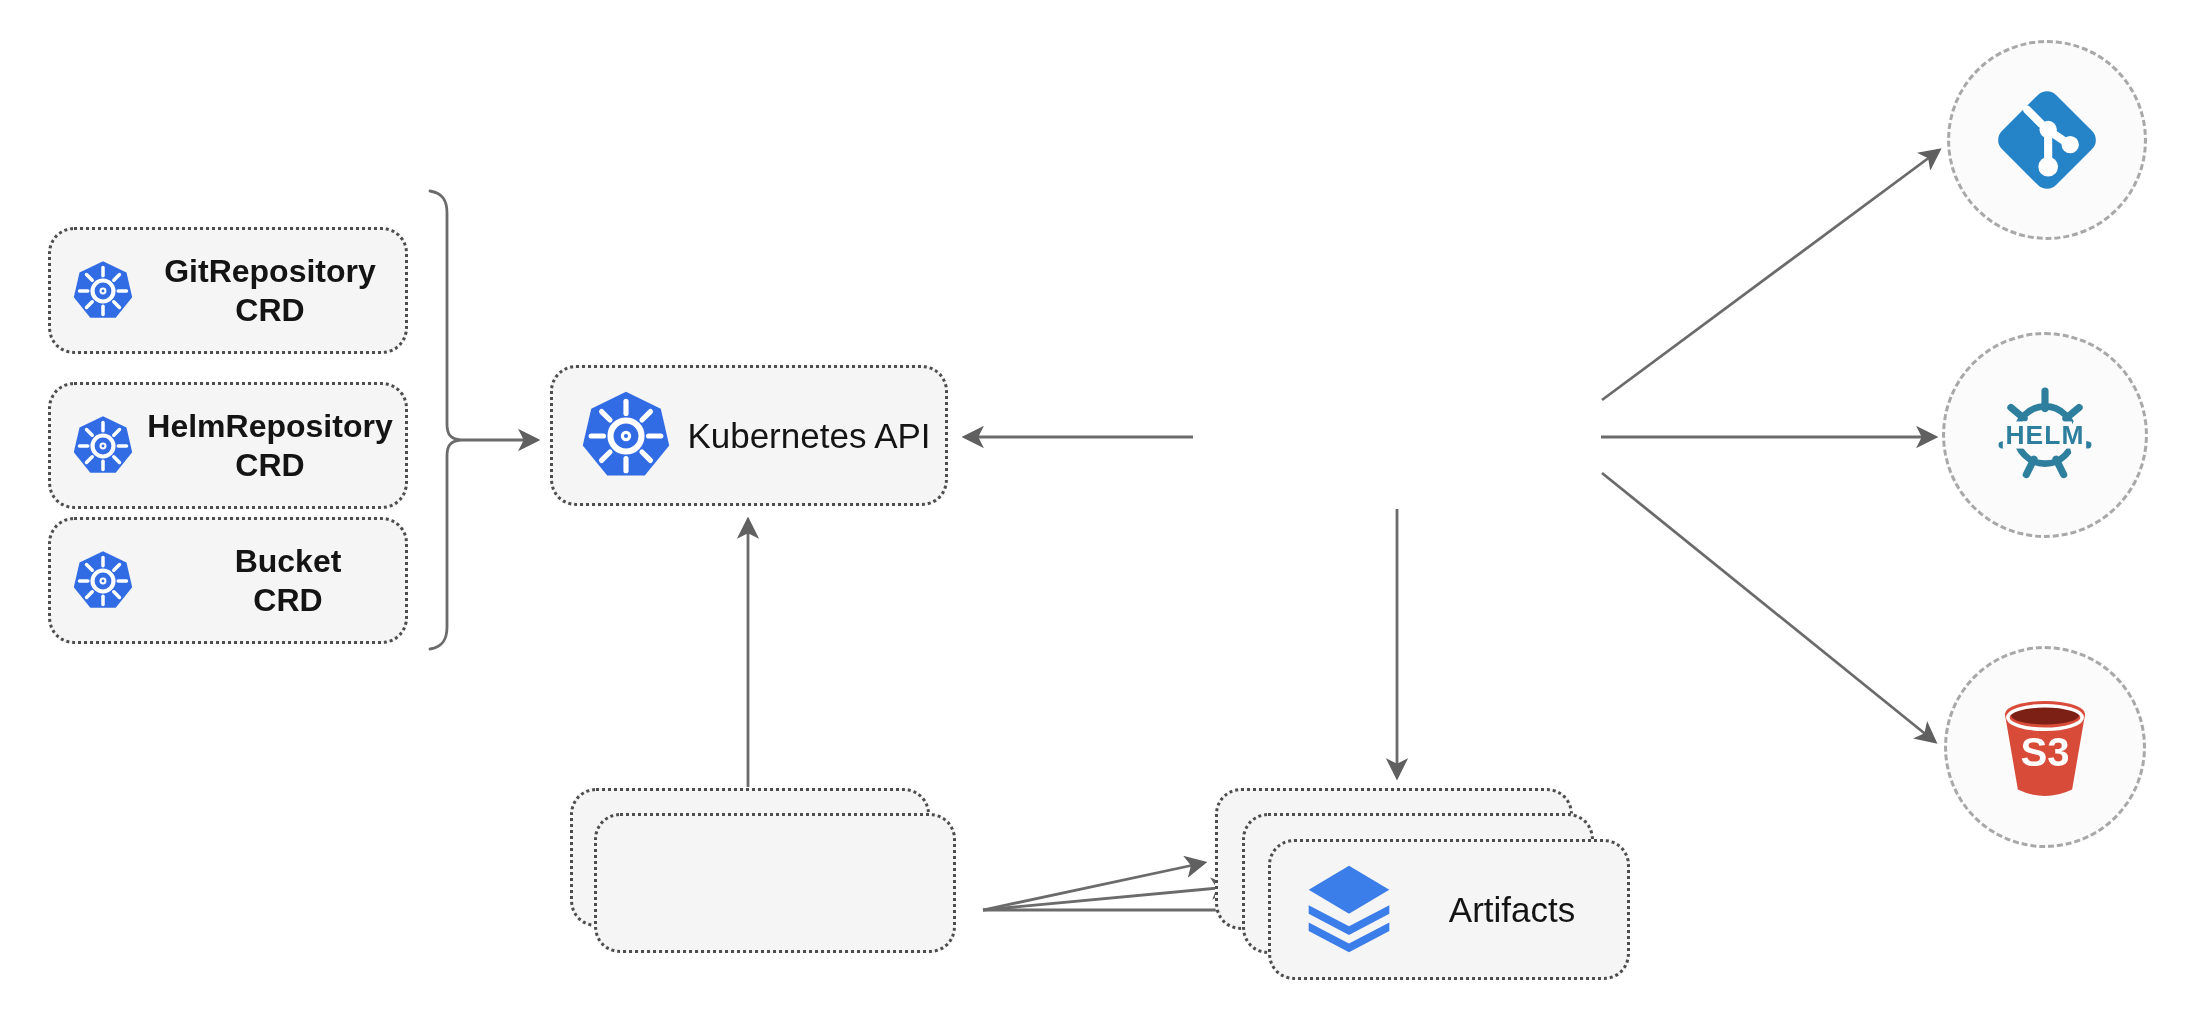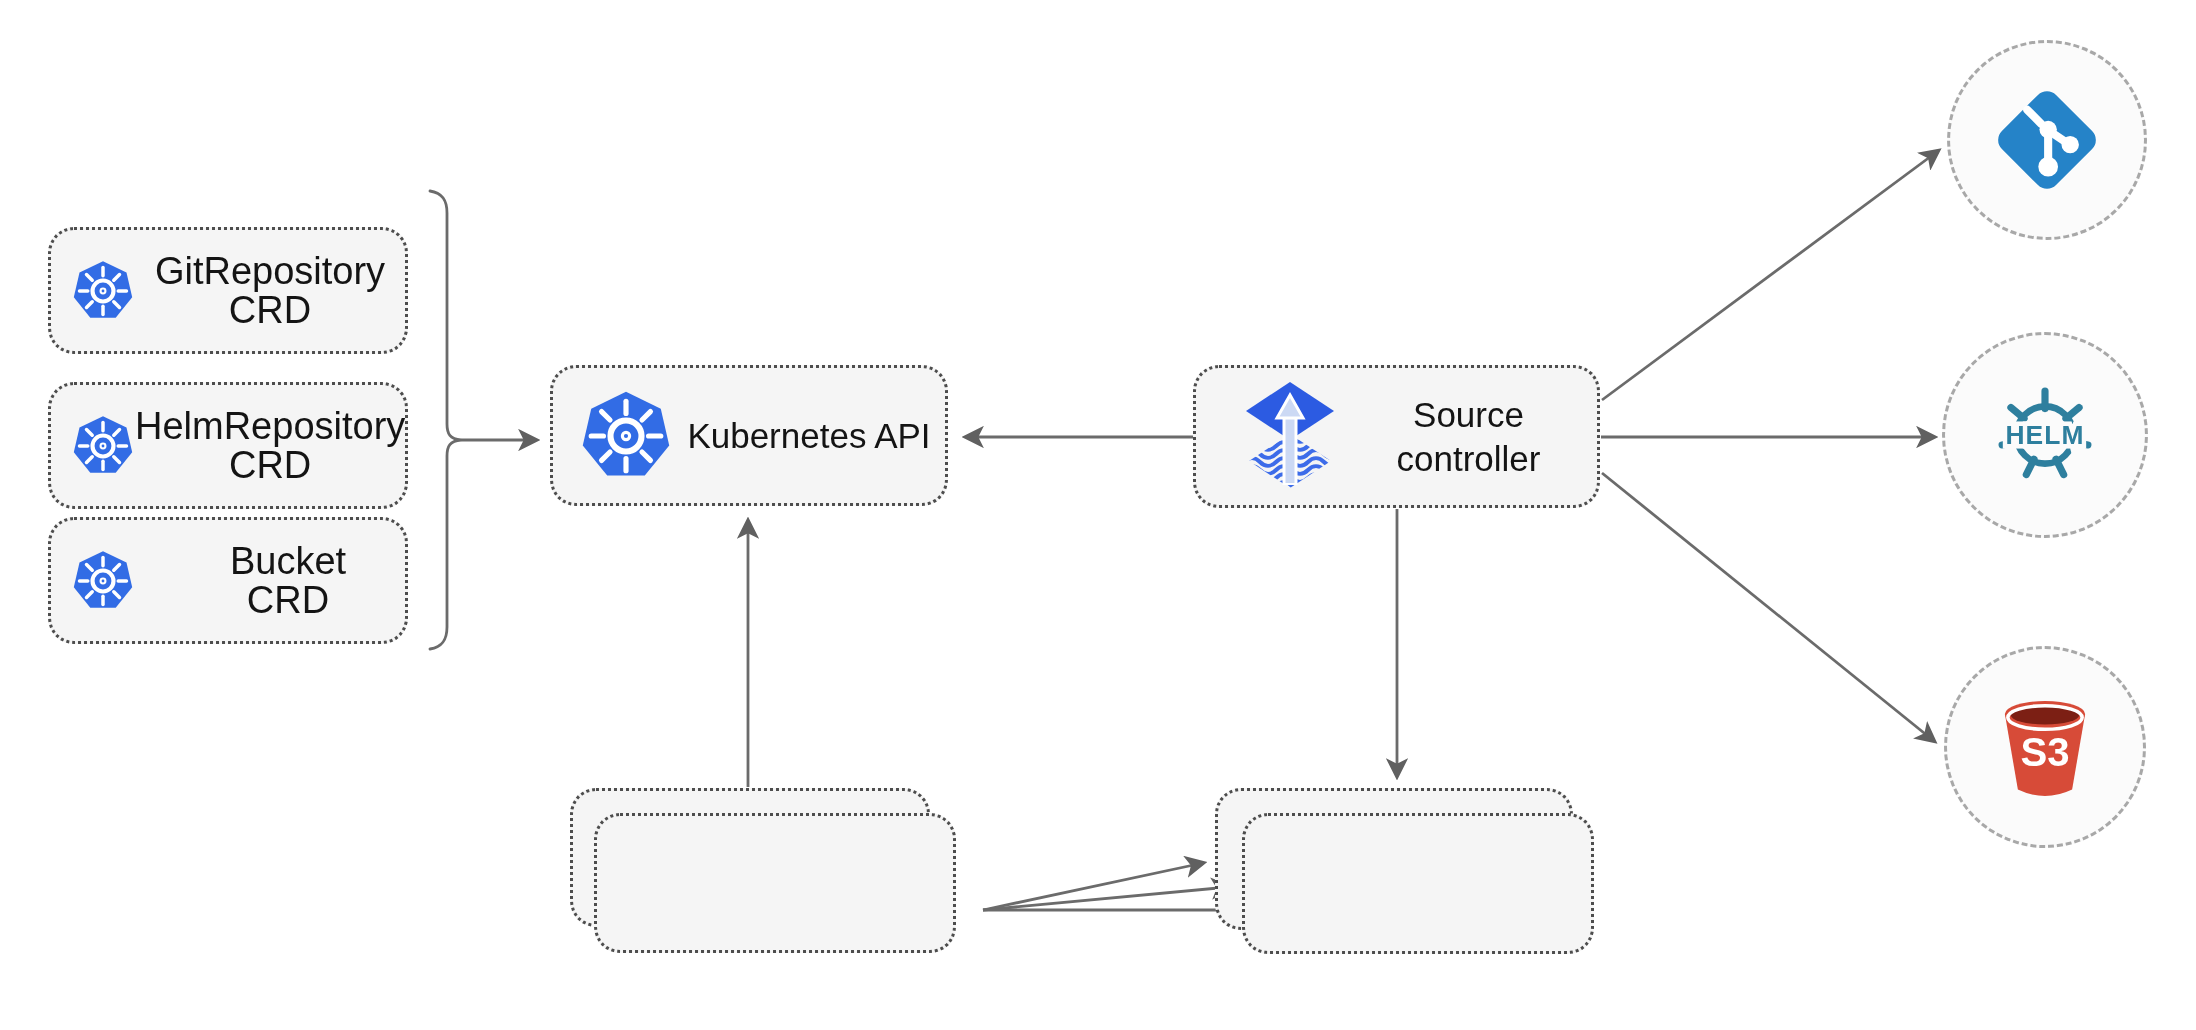--- a/index.html
+++ b/index.html
@@ -6,21 +6,21 @@
   .canvas{
     position:relative;width:2196px;height:1030px;background:#ffffff;overflow:hidden;
     font-family:"Liberation Sans","DejaVu Sans",sans-serif;color:#141414;
   }
   .node{
     position:absolute;background:#f5f5f5;border:3px dotted #4d4d4d;border-radius:26px;
     box-sizing:border-box;display:flex;align-items:center;
   }
   .node .icon-slot{flex:0 0 auto;display:flex;align-items:center;justify-content:center;}
   .node .lbl{flex:1 1 auto;text-align:center;font-weight:400;}
-  .crd .lbl{font-size:38px;line-height:39px;}
+  .crd .lbl{font-size:32px;line-height:39px;font-weight:bold;}
   .big .lbl{font-size:35px;line-height:44px;}
   .stack-back{
     position:absolute;background:#f5f5f5;border:3px dotted #4d4d4d;border-radius:26px;
     box-sizing:border-box;
   }
   .circle-node{
     position:absolute;background:#fbfbfb;border:3px dashed #a8a8a8;border-radius:50%;
     box-sizing:border-box;display:flex;align-items:center;justify-content:center;text-decoration:underline;
   }
   svg.connectors{position:absolute;left:0;top:0;pointer-events:none;}
@@ -138,37 +138,34 @@
 
   <div class="node big" style="left:550px;top:365px;width:398px;height:141px;padding-left:26px;">
     <span class="icon-slot">
       <svg width="94" height="98">
           <use href="#sym-k8s"></use>
         </svg>
     </span>
     <span class="lbl">Kubernetes API</span>
   </div>
 
-  <div class="node big" style="left:1193px;top:365px;width:407px;height:143px;padding-left:44px;">
-    <span class="icon-slot">
-      <svg width="100" height="110">
-          <use href="#sym-flux"></use>
-        </svg>
-    </span>
-    <span class="lbl">
-      <div>Source</div>
-      <div>controller</div>
-    </span>
-  </div>
 
   <div class="stack-back" style="left:570px;top:788px;width:360px;height:139px;"></div>
   <div class="stack-back" style="left:594px;top:813px;width:362px;height:140px;"></div>
 
   <div class="stack-back" style="left:1215px;top:788px;width:358px;height:142px;"></div>
   <div class="stack-back" style="left:1242px;top:813px;width:352px;height:141px;"></div>
+  <div class="node big" style="left:1268px;top:839px;width:362px;height:141px;padding-left:30px;">
+    <span class="icon-slot">
+      <svg width="96" height="96">
+          <use href="#sym-layers"></use>
+        </svg>
+    </span>
+    <span class="lbl">Artifacts</span>
+  </div>
 
   <div class="circle-node" style="left:1947px;top:40px;width:200px;height:200px;">
     <svg width="116" height="116" viewBox="0 0 100 100">
       <rect x="17" y="17" width="66" height="66" rx="11" transform="rotate(45 50 50)" fill="#2583c8"></rect>
       <g stroke="#ffffff" stroke-width="7" stroke-linecap="round">
         <line x1="33" y1="24" x2="45" y2="36"></line>
         <line x1="51" y1="46" x2="51" y2="66"></line>
         <line x1="56" y1="45" x2="65" y2="51"></line>
       </g>
       <circle cx="51" cy="41" r="7.5" fill="#ffffff"></circle>

